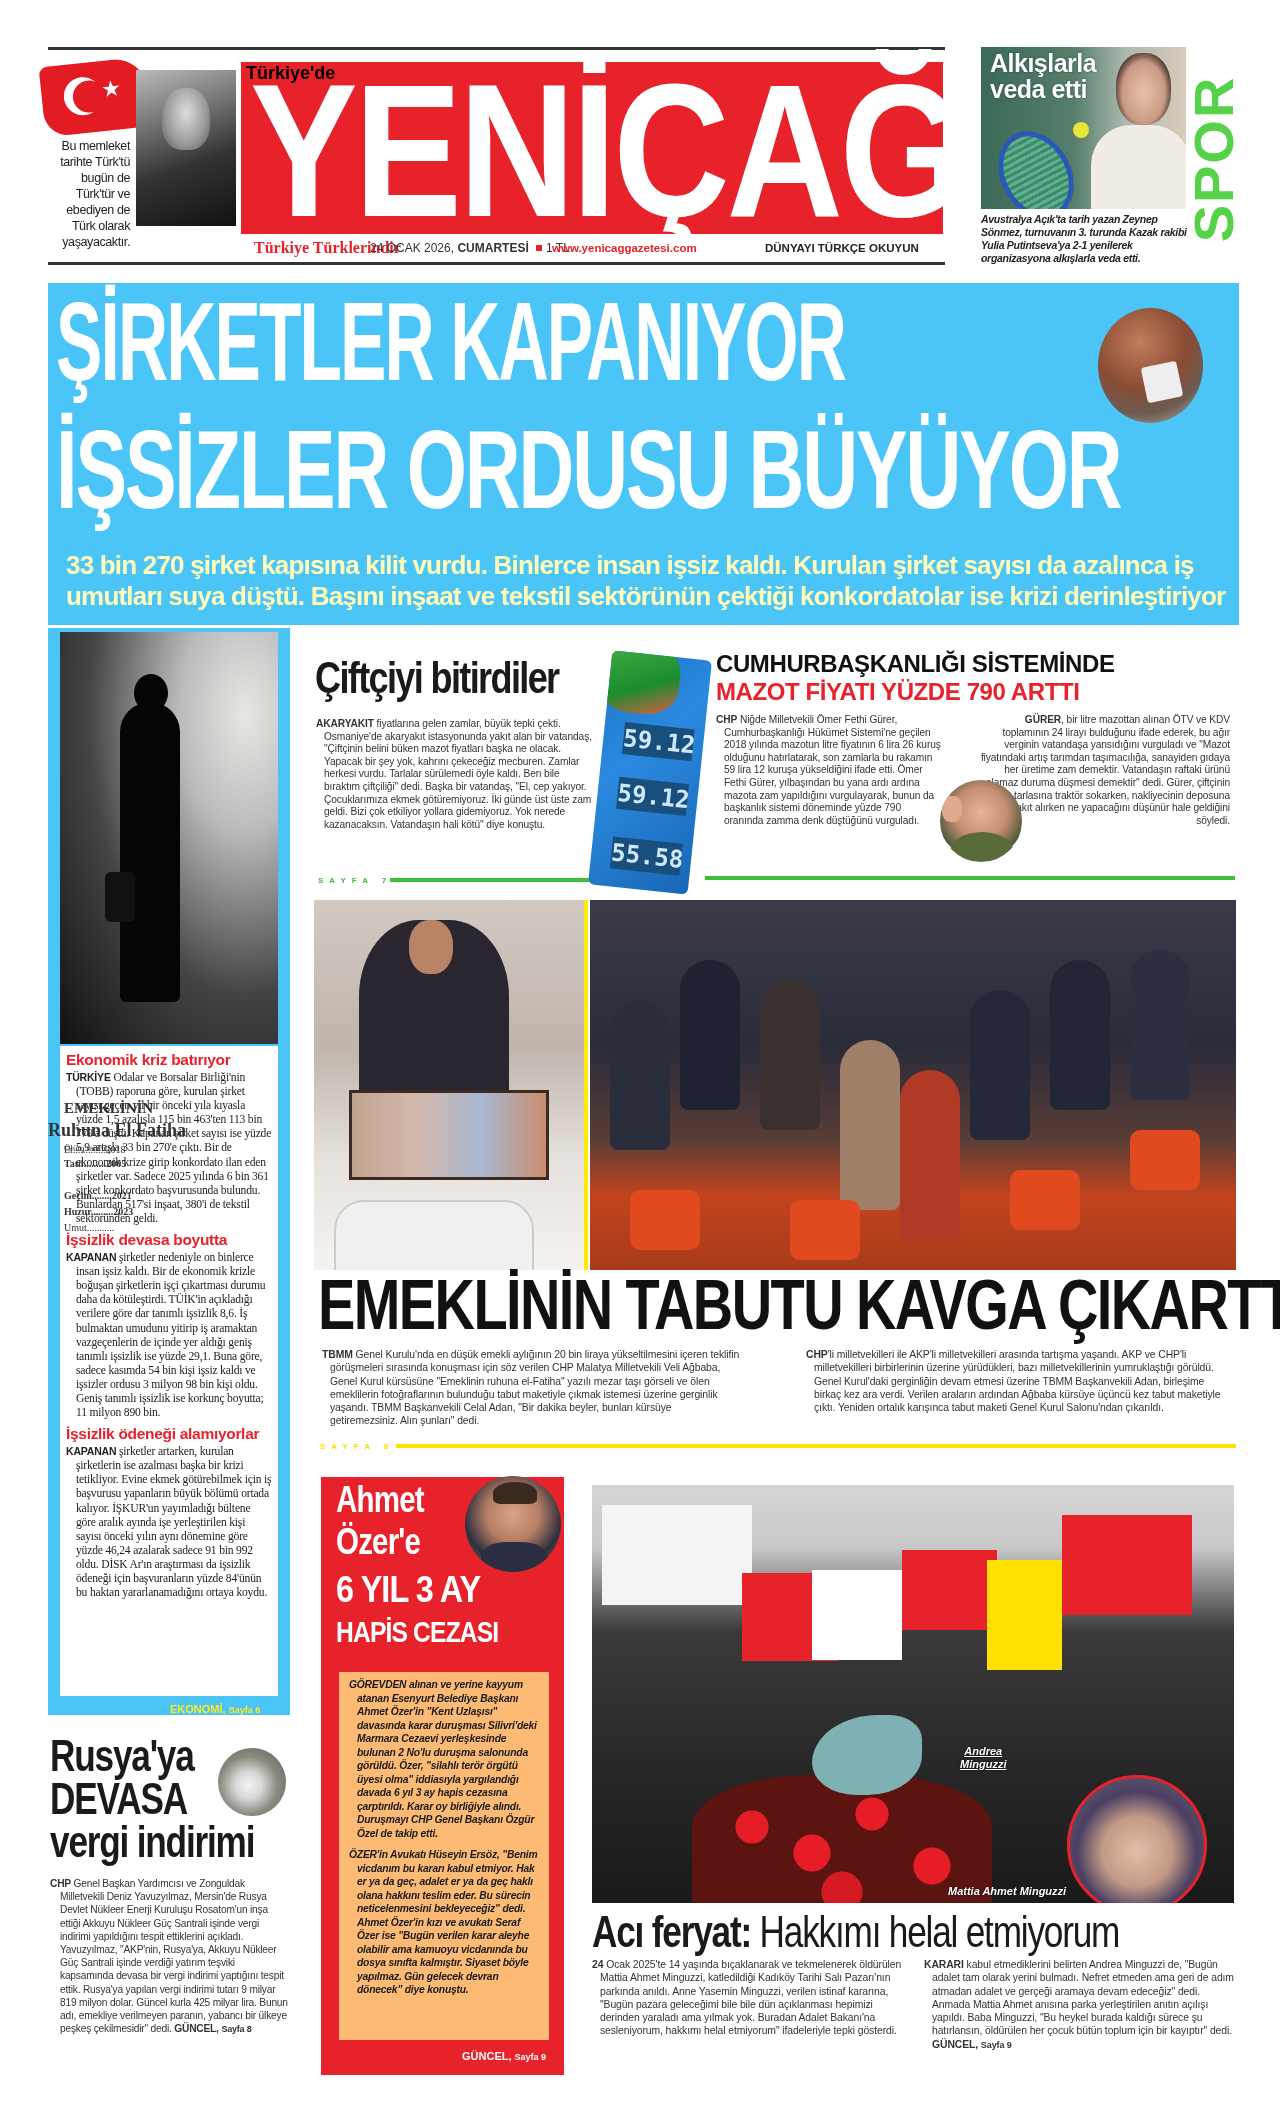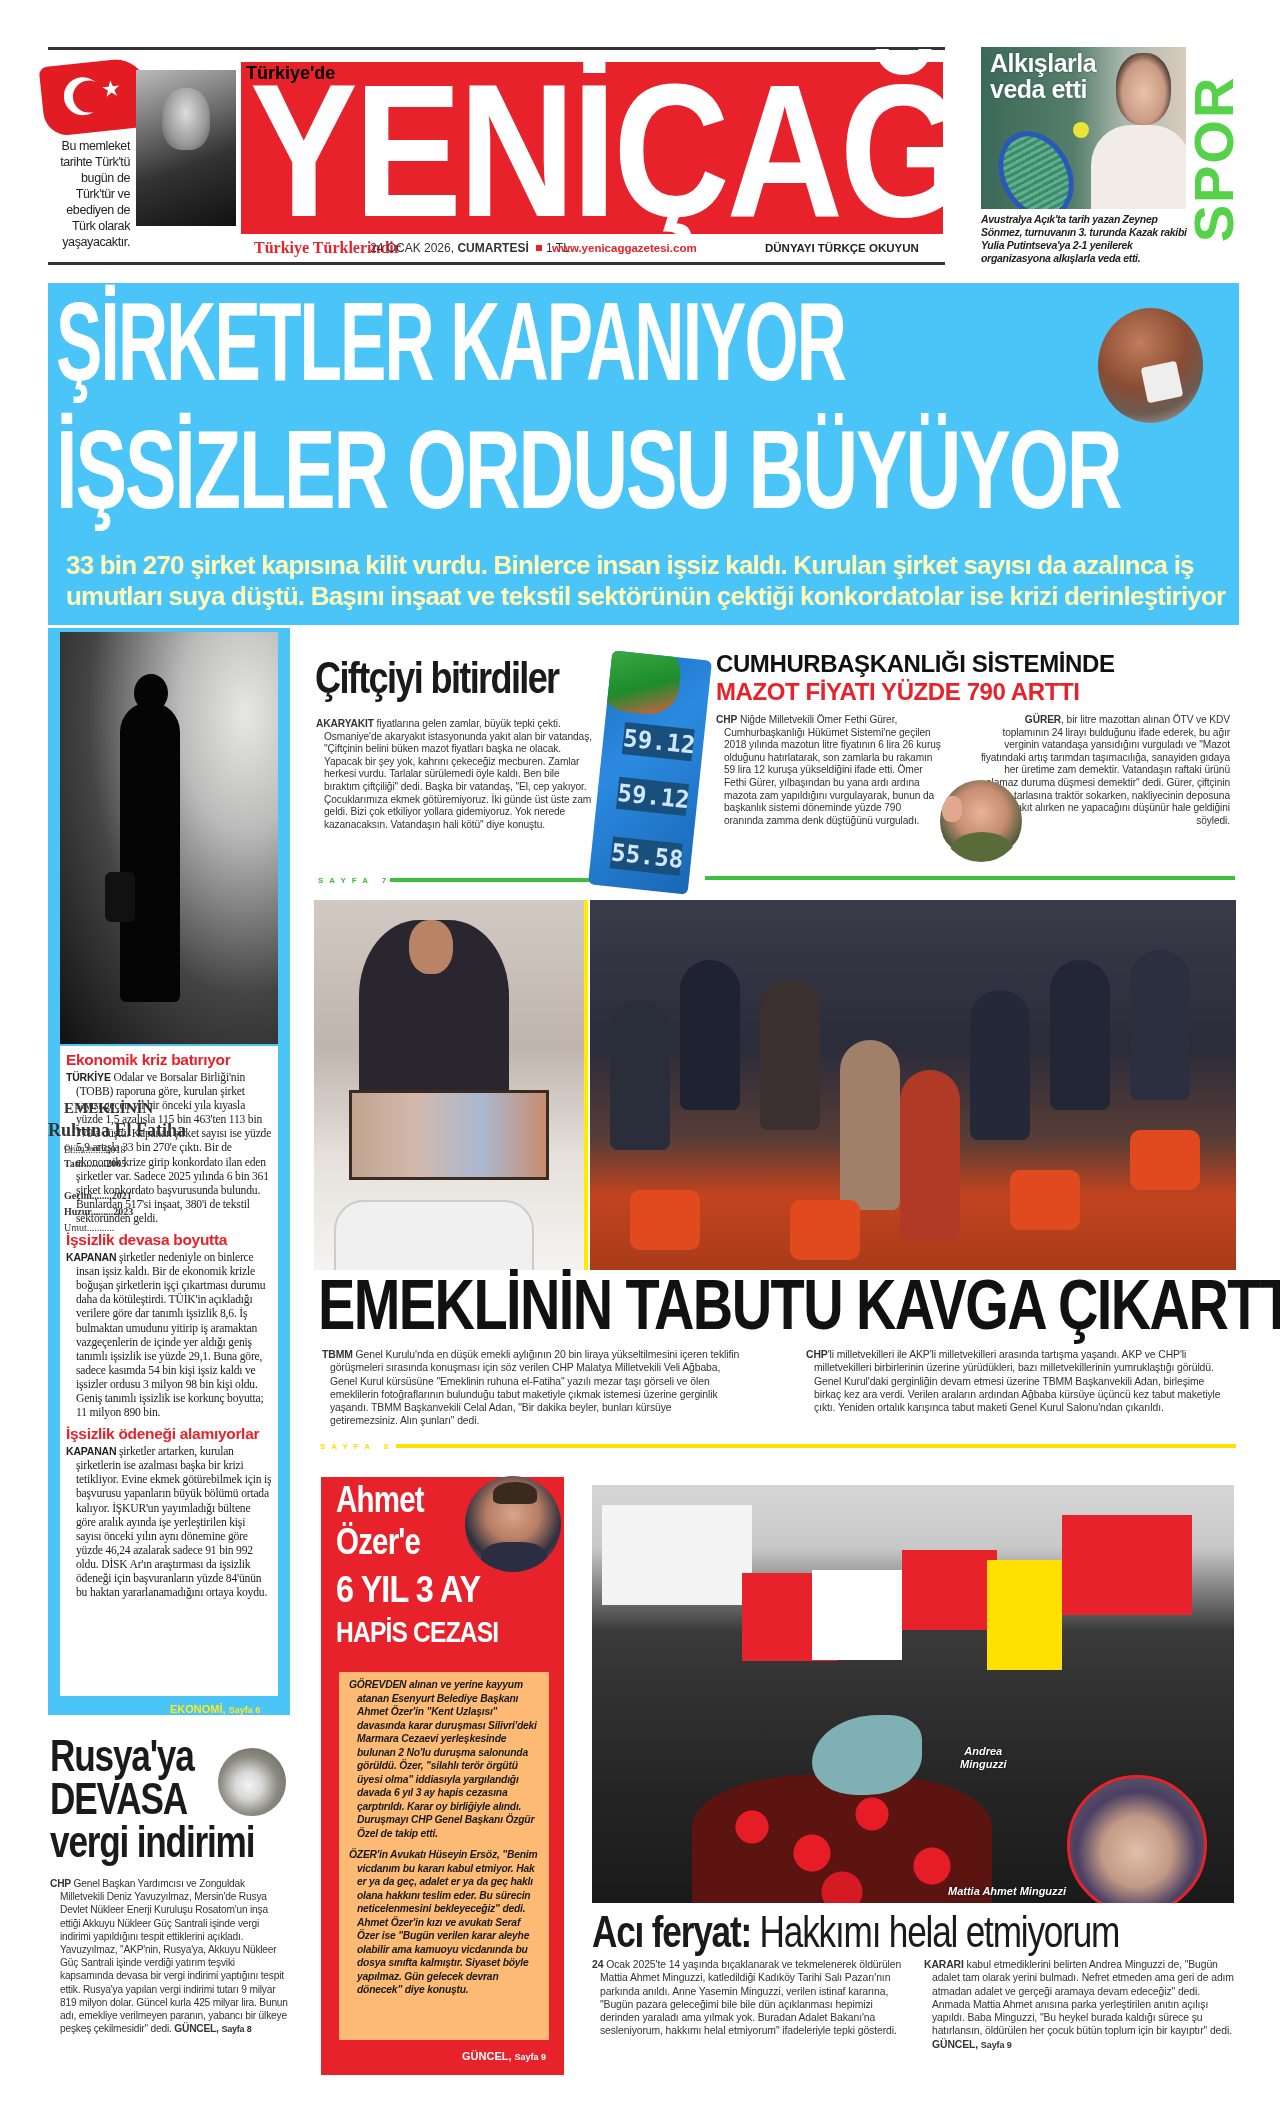--- a/index.html
+++ b/index.html
@@ -254,21 +254,21 @@
   <div class="sign" style="left:10px; top:20px; width:150px; height:100px; background:#f4f4f4;"></div>
   <div class="sign" style="left:150px; top:88px; width:96px; height:88px; background:#e8222a;"></div>
   <div class="sign" style="left:220px; top:85px; width:90px; height:90px; background:#ffffff;"></div>
   <div class="sign" style="left:310px; top:65px; width:95px; height:80px; background:#e8222a;"></div>
   <div class="sign" style="left:395px; top:75px; width:75px; height:110px; background:#ffe000;"></div>
   <div class="sign" style="left:470px; top:30px; width:130px; height:100px; background:#e8222a;"></div>
   <div class="flowers"></div>
   <div class="dove"></div>
   <div class="inset"></div>
 </div>
-<div class="mg-label" style="left:960px; top:1745px; text-align:center;">
+<div class="mg-label" style="left:960px; top:1745px; text-align:center;text-decoration:underline;">
   <div>Andrea</div>
   <div>Minguzzi</div>
 </div>
 <div class="mg-label" style="left:948px; top:1885px;">Mattia Ahmet Minguzzi</div>
 
 <div class="aci"><b>Acı feryat:</b><span> Hakkımı helal etmiyorum</span></div>
 <div class="e-body" style="left:592px; top:1958px; width:318px;"><b>24</b><span> Ocak 2025'te 14 yaşında bıçaklanarak ve tekmelenerek öldürülen Mattia Ahmet Minguzzi, katledildiği Kadıköy Tarihi Salı Pazarı'nın parkında anıldı. Anne Yasemin Minguzzi, verilen istinaf kararına, "Bugün pazara geleceğimi bile bile dün açıklanması hepimizi derinden yaraladı ama yılmak yok. Buradan Adalet Bakanı'na sesleniyorum, hakkımı helal etmiyorum" ifadeleriyle tepki gösterdi.</span></div>
 <div class="e-body" style="left:924px; top:1958px; width:312px;"><b>KARARI</b><span> kabul etmediklerini belirten Andrea Minguzzi de, "Bugün adalet tam olarak yerini bulmadı. Nefret etmeden ama geri de adım atmadan adalet ve gerçeği aramaya devam edeceğiz" dedi. Anmada Mattia Ahmet anısına parka yerleştirilen anıtın açılışı yapıldı. Baba Minguzzi, "Bu heykel burada kaldığı sürece şu hatırlansın, öldürülen her çocuk bütün toplum için bir kayıptır" dedi. </span><b><span>GÜNCEL, </span><small style="font-size:9px;">Sayfa 9</small></b></div>
 
 <div class="r-title">

